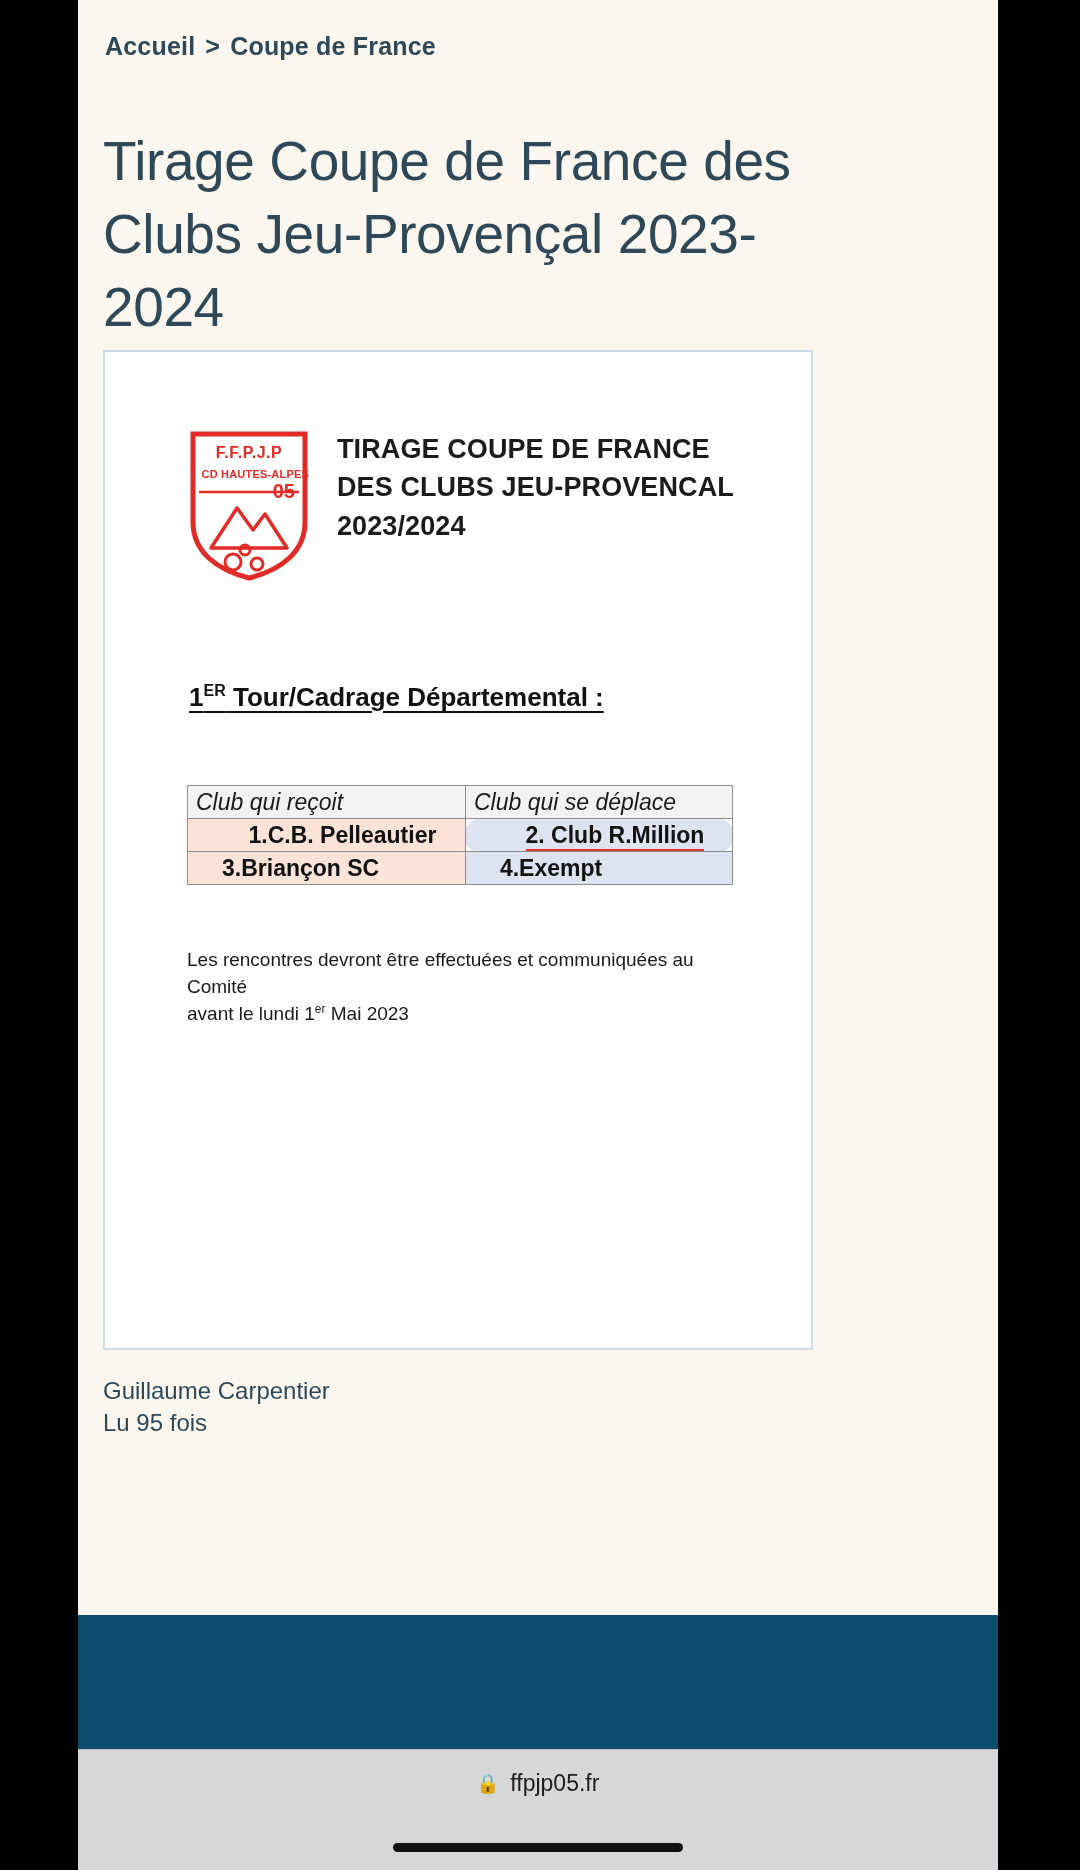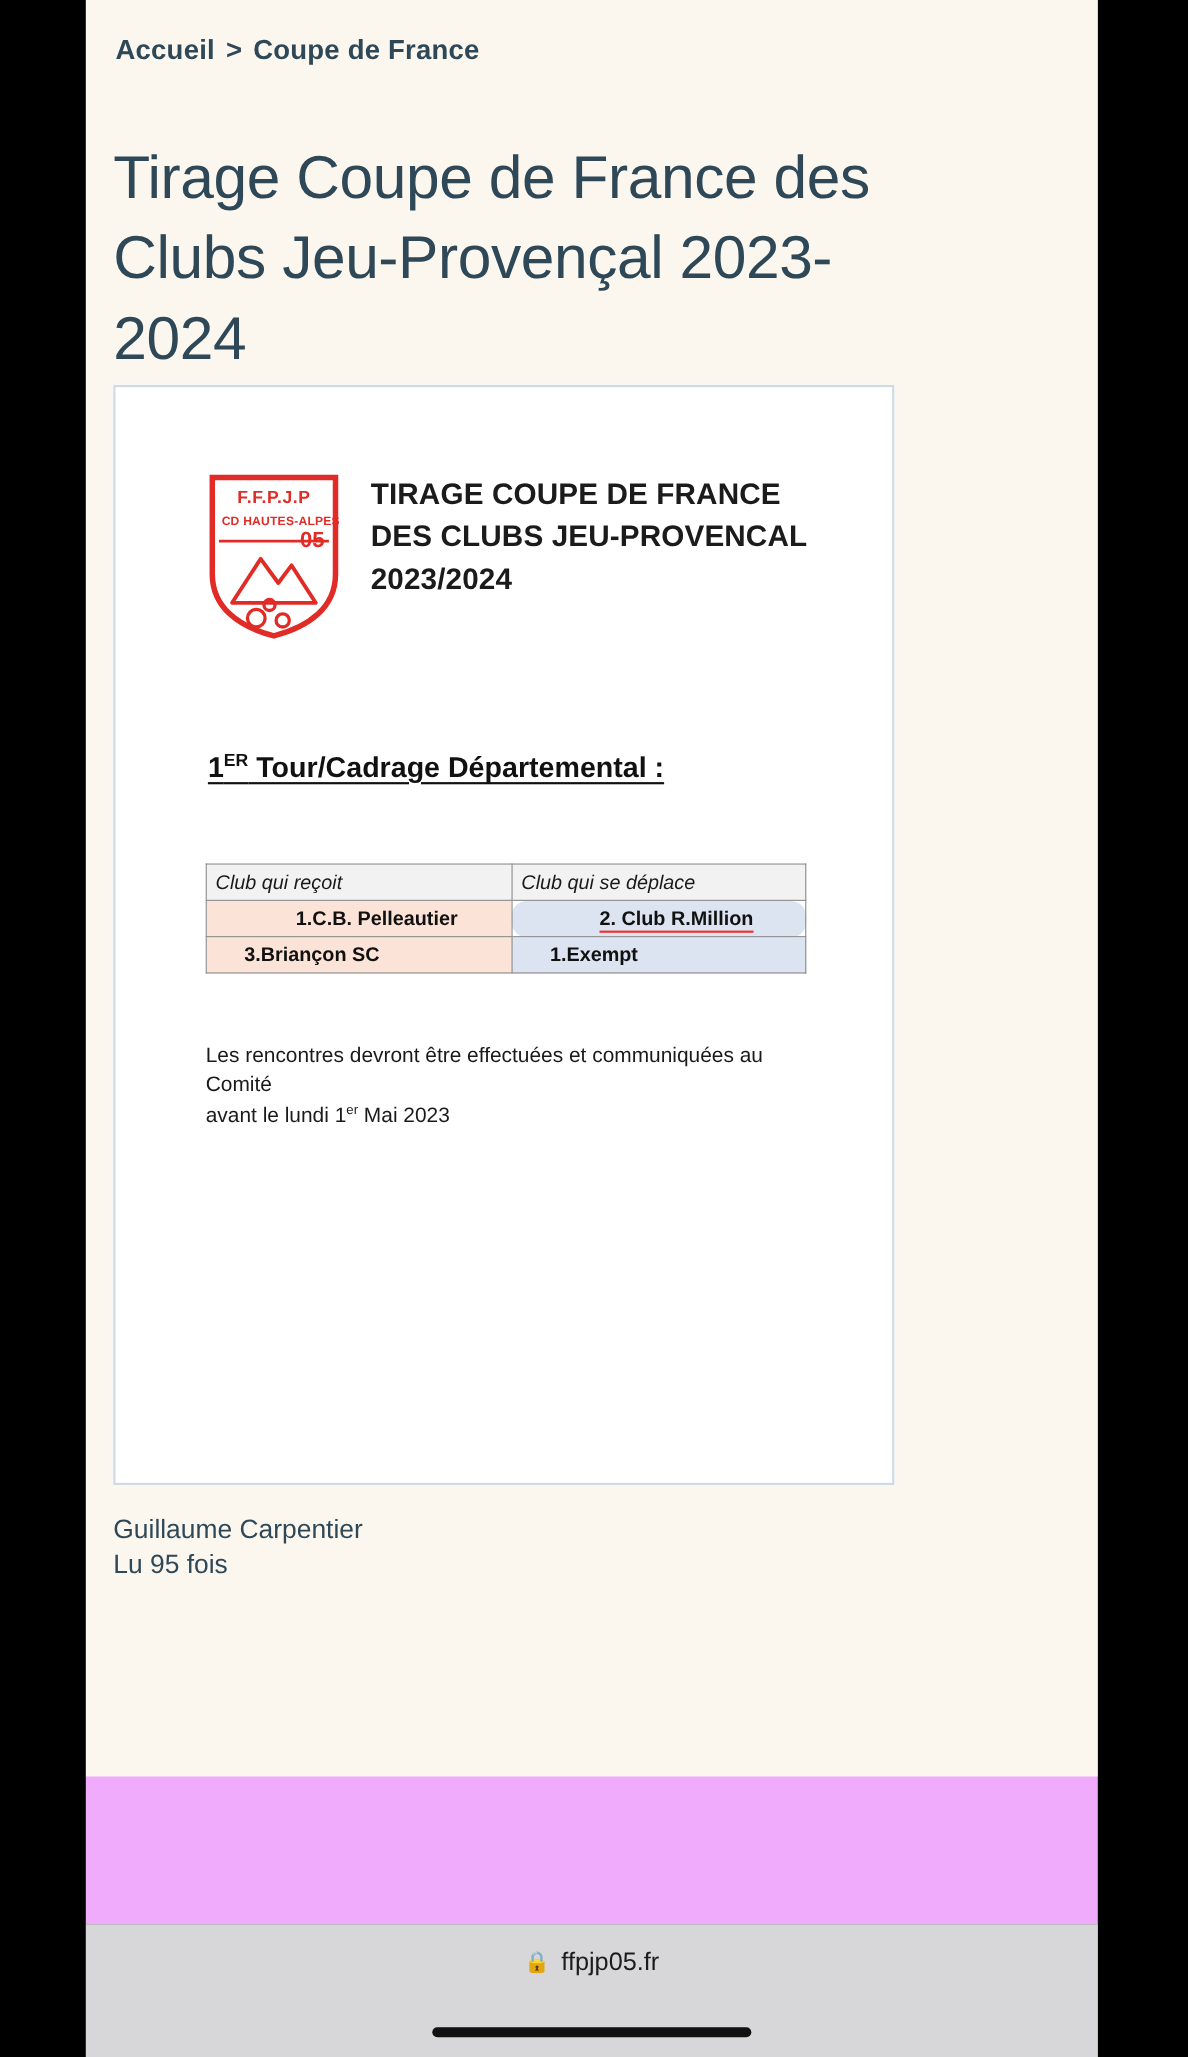--- a/index.html
+++ b/index.html
@@ -15,21 +15,21 @@
     overflow: hidden;
   }
 
   
   #phone {
     position: absolute;
     left: 78px;
     top: 0;
     width: 920px;
     height: 1870px;
-    background: #f0abfc;
+    background: #0c4a6e;
     overflow: hidden;
   }
 
   
   #content {
     position: absolute;
     left: 0;
     top: 0;
     width: 920px;
     height: 1615px;
@@ -148,21 +148,21 @@
     position: absolute;
     left: 82px;
     top: 433px;
     width: 546px;
     border-collapse: collapse;
     table-layout: fixed;
   }
   .draw-table td {
     border: 1px solid #8c8c8c;
     height: 33px;
-    font-size: 18px;
+    font-size: 23px;
     padding: 1px 0 1px 8px;
     color: #111;
     box-sizing: border-box;
   }
   .draw-table .hdr td {
     background: #f2f2f2;
     font-style: italic;
     font-weight: normal;
     color: #1a1a1a;
   }
@@ -274,21 +274,21 @@
             <tr class="hdr">
           <td class="col-left">Club qui reçoit</td>
           <td>Club qui se déplace</td>
         </tr>
         <tr>
           <td class="cell-home r1">1.C.B. Pelleautier</td>
           <td class="cell-away r1"><span class="underline-red">2. Club R.Million</span></td>
         </tr>
         <tr>
           <td class="cell-home r2">3.Briançon SC</td>
-          <td class="cell-away r2">1.Exempt</td>
+          <td class="cell-away r2">4.Exempt</td>
         </tr>
       </tbody>
         </table>
 
       <div class="doc-note">
         <span>Les rencontres devront être effectuées et communiquées au Comité</span><br>
         <span>avant le lundi 1</span><sup>er</sup><span> Mai 2023</span>
       </div>
 
     </div>

